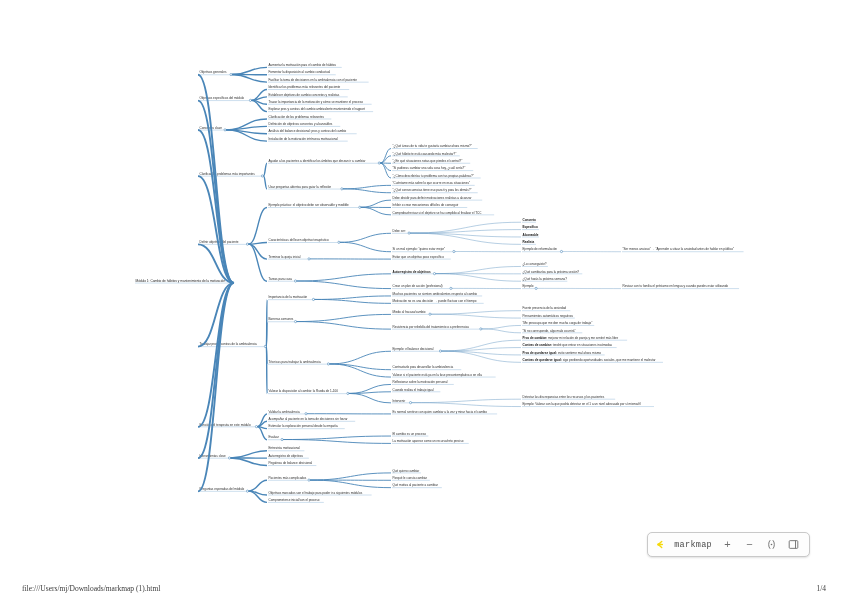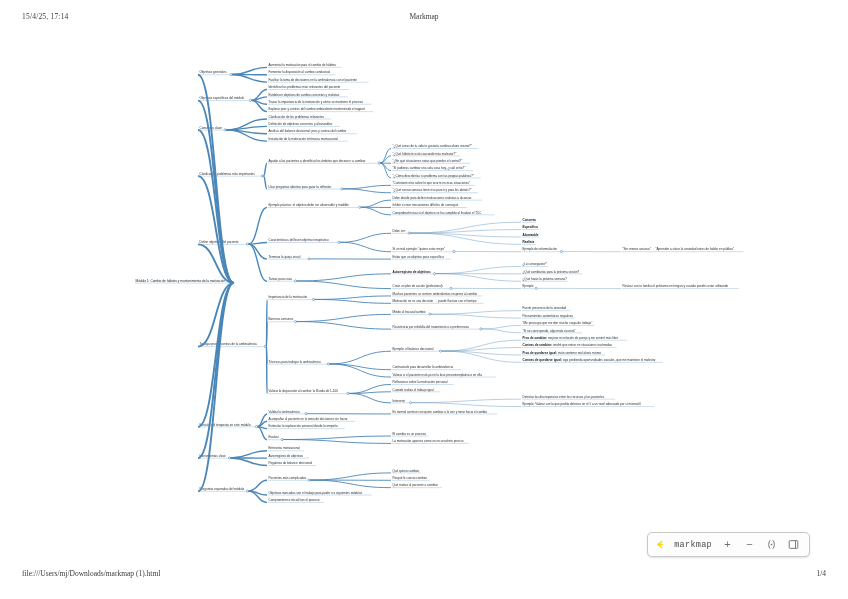--- a/index.html
+++ b/index.html
@@ -10,21 +10,21 @@
   .page{position:relative;width:848px;height:599px;}
 
   .print-header{
     position:absolute;left:0;top:12px;width:848px;height:14px;
     font-size:7.5px;color:#3a3a3a;
   }
   .ph-left{position:absolute;left:22px;top:0;letter-spacing:.2px;}
   .ph-center{position:absolute;left:0;top:0;width:848px;text-align:center;}
 
   .print-footer{
-    position:absolute;left:0;bottom:16px;width:848px;height:14px;
+    position:absolute;left:0;bottom:1px;width:848px;height:14px;
     font-size:7.5px;color:#3a3a3a;
   }
   .pf-left{position:absolute;left:22px;top:0;}
   .pf-right{position:absolute;right:22px;top:0;}
 
   .map-area{position:absolute;left:0;top:45px;width:848px;height:490px;}
   svg.mindmap{display:block;width:848px;height:490px;}
 
   .nodetext{
     font-family:"Liberation Sans", sans-serif;
@@ -55,24 +55,20 @@
     font-family:"Liberation Sans", sans-serif;font-size:11px;color:#6f6f6f;line-height:1;
     cursor:pointer;
   }
   .mm-btn svg{display:block;}
 </style>
 </head>
 <body>
 
 <div class="page">
 
-  <div class="print-header">
-    <span class="ph-left">15/4/25, 17:14</span>
-    <span class="ph-center">Markmap</span>
-  </div>
 
   <div class="map-area">
     <svg class="mindmap" id="mm-svg" viewBox="0 0 848 490">
         <g>
           <text class="nodetext root" x="135.5" y="236.75677966101694">Módulo 1: Cambio de hábitos y mantenimiento de la motivación</text>
           <line class="underline" x1="135" x2="231.07999999999998" y1="238.05677966101695" y2="238.05677966101695"></line>
           <circle class="dot" cx="232.67999999999998" cy="237.85677966101693" r="1.1"></circle>
         </g>
         <g>
           <text class="nodetext" x="199.5" y="28.472881355932206">Objetivos generales</text>

